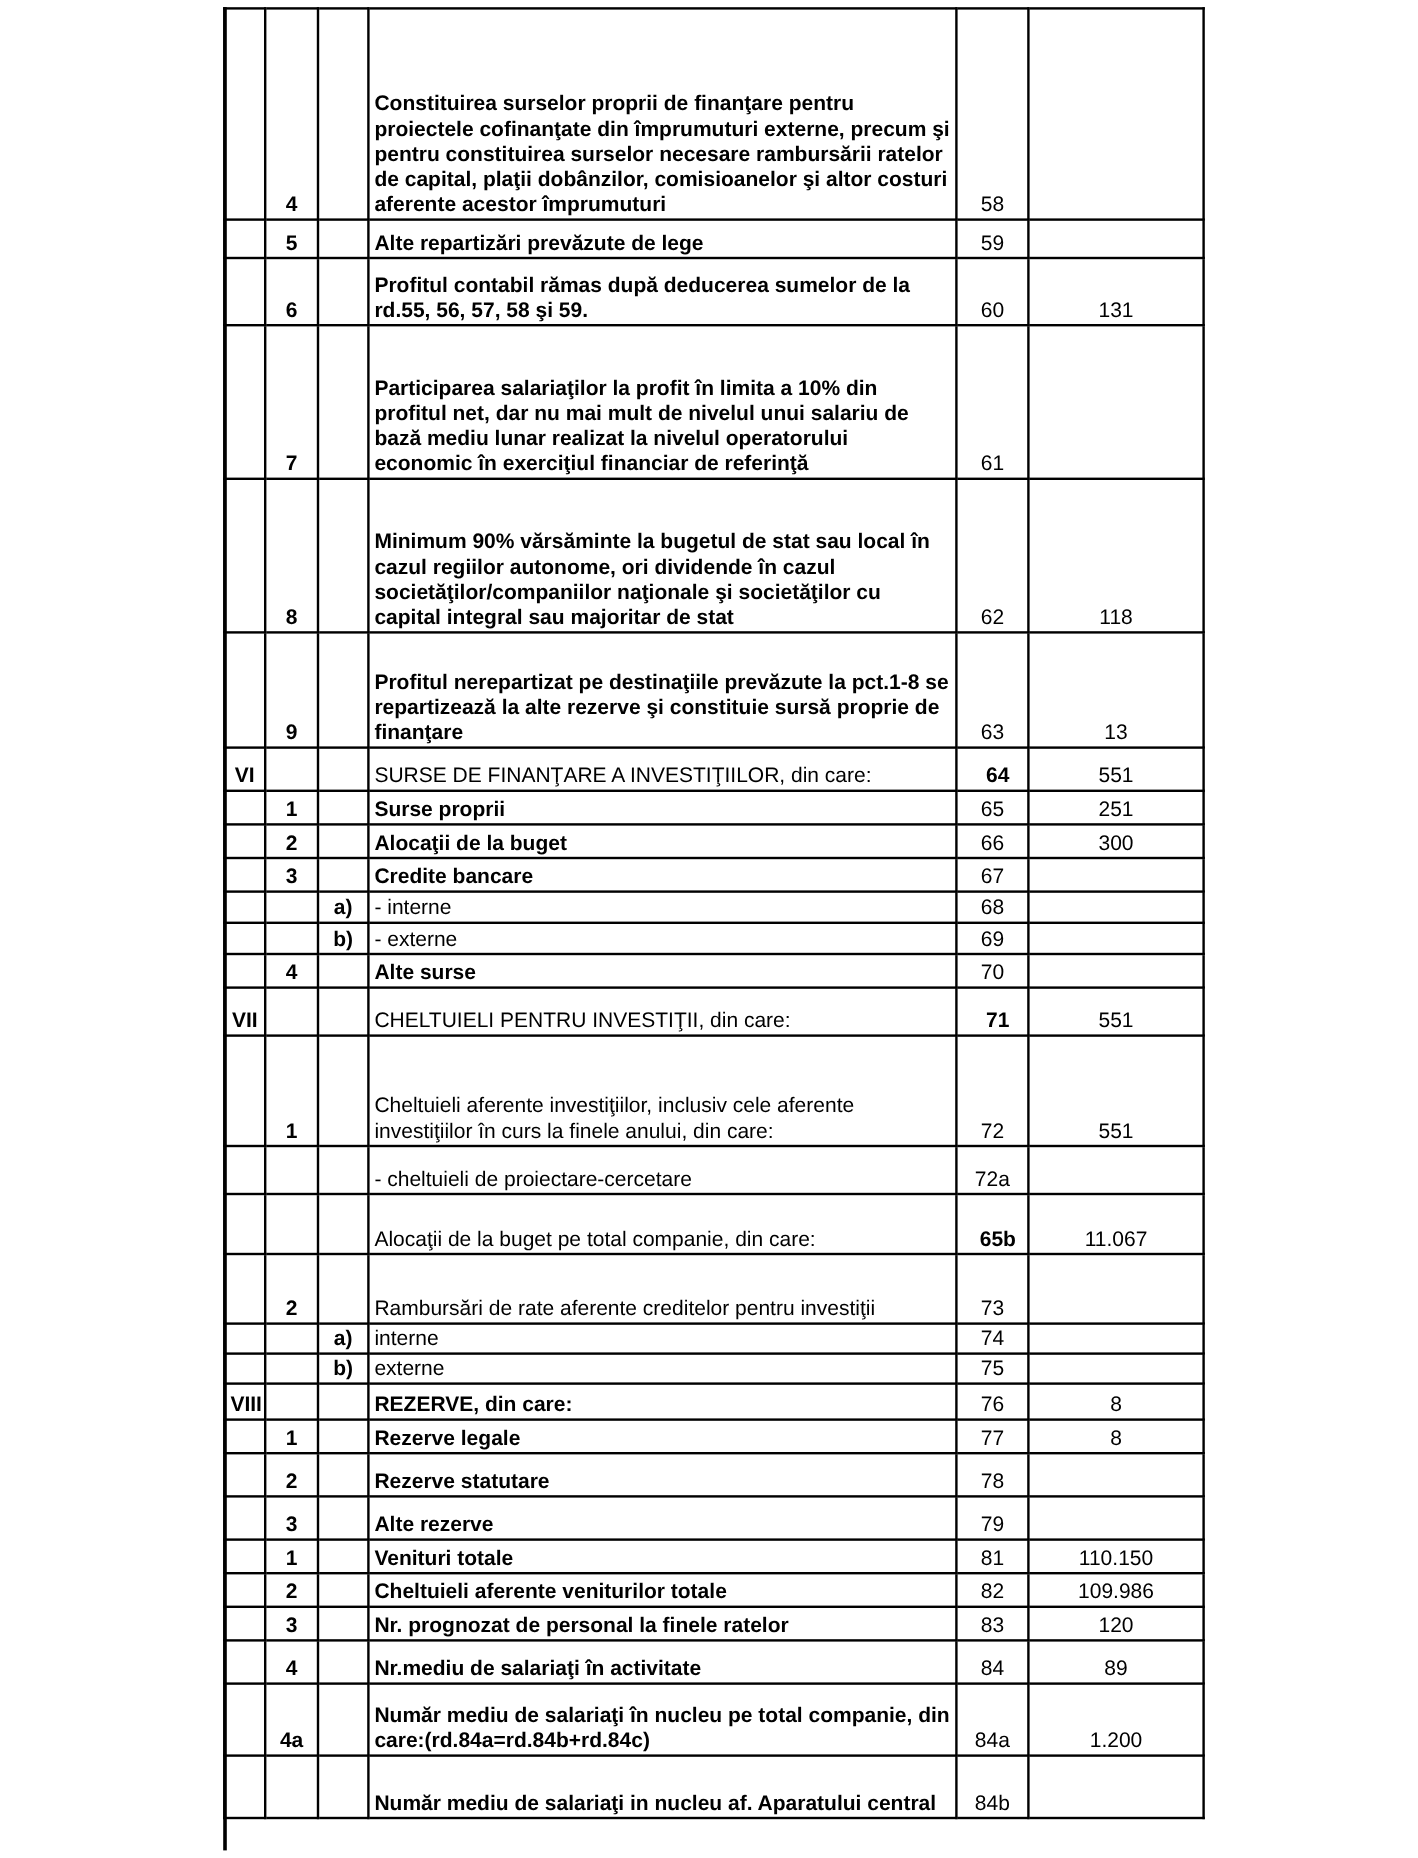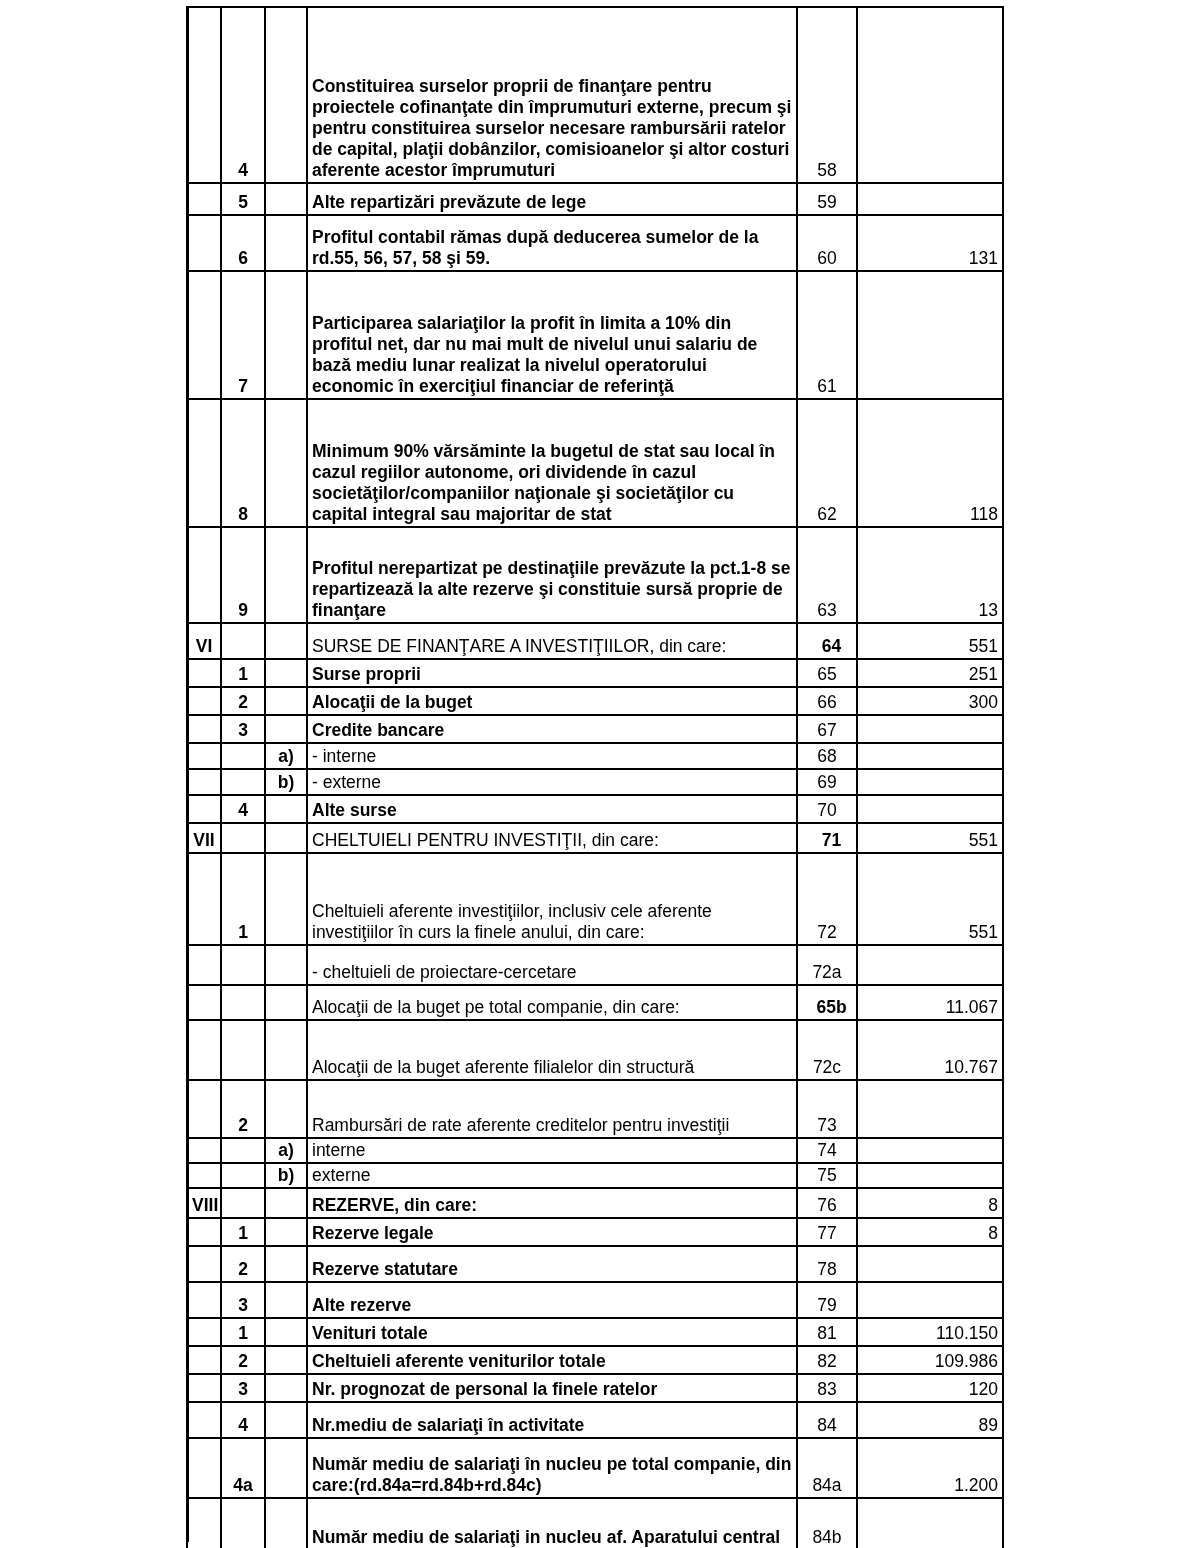--- a/index.html
+++ b/index.html
@@ -66,21 +66,21 @@
   td.label { text-align: left; }
   td.label.bold { font-weight: bold; }
   td.label.normal { font-weight: normal; }
   td.rownum {
     text-align: center;
     vertical-align: bottom;
     font-weight: normal;
   }
   td.rownum.bold { font-weight: bold; padding-left: 13px; }
   td.value {
-    text-align: right;
+    text-align: center;
     vertical-align: bottom;
     padding-right: 8px;
   }
   td.indent1 { padding-left: 18px; }
   td.indent2 { padding-left: 52px; }
   .left-rail {
     position: absolute;
     left: 186px;
     top: 6px;
     width: 0;
@@ -199,21 +199,21 @@
           <td class="value"></td>
         </tr>
         <tr style="height: 28px;">
           <td class="num-roman"></td>
           <td class="num-arab">4</td>
           <td class="num-letter"></td>
           <td class="label bold">Alte surse</td>
           <td class="rownum">70</td>
           <td class="value"></td>
         </tr>
-        <tr style="height: 30px;">
+        <tr style="height: 40px;">
           <td class="num-roman">VII</td>
           <td class="num-arab"></td>
           <td class="num-letter"></td>
           <td class="label normal">CHELTUIELI  PENTRU INVESTIŢII, din care:</td>
           <td class="rownum bold">71</td>
           <td class="value">551</td>
         </tr>
         <tr style="height: 92px;">
           <td class="num-roman"></td>
           <td class="num-arab">1</td>
@@ -223,35 +223,27 @@
           <td class="value">551</td>
         </tr>
         <tr style="height: 40px;">
           <td class="num-roman"></td>
           <td class="num-arab"></td>
           <td class="num-letter"></td>
           <td class="label normal indent2">- cheltuieli de proiectare-cercetare</td>
           <td class="rownum">72a</td>
           <td class="value"></td>
         </tr>
-        <tr style="height: 35px;">
+        <tr style="height: 50px;">
           <td class="num-roman"></td>
           <td class="num-arab"></td>
           <td class="num-letter"></td>
           <td class="label normal indent1">Alocaţii de la buget pe total companie, din care:</td>
           <td class="rownum bold">65b</td>
           <td class="value">11.067</td>
-        </tr>
-        <tr style="height: 60px;">
-          <td class="num-roman"></td>
-          <td class="num-arab"></td>
-          <td class="num-letter"></td>
-          <td class="label normal indent1">Alocaţii de la buget aferente filialelor din structură</td>
-          <td class="rownum">72c</td>
-          <td class="value">10.767</td>
         </tr>
         <tr style="height: 58px;">
           <td class="num-roman"></td>
           <td class="num-arab">2</td>
           <td class="num-letter"></td>
           <td class="label normal">Rambursări de rate aferente creditelor pentru investiţii</td>
           <td class="rownum">73</td>
           <td class="value"></td>
         </tr>
         <tr style="height: 24px;">

